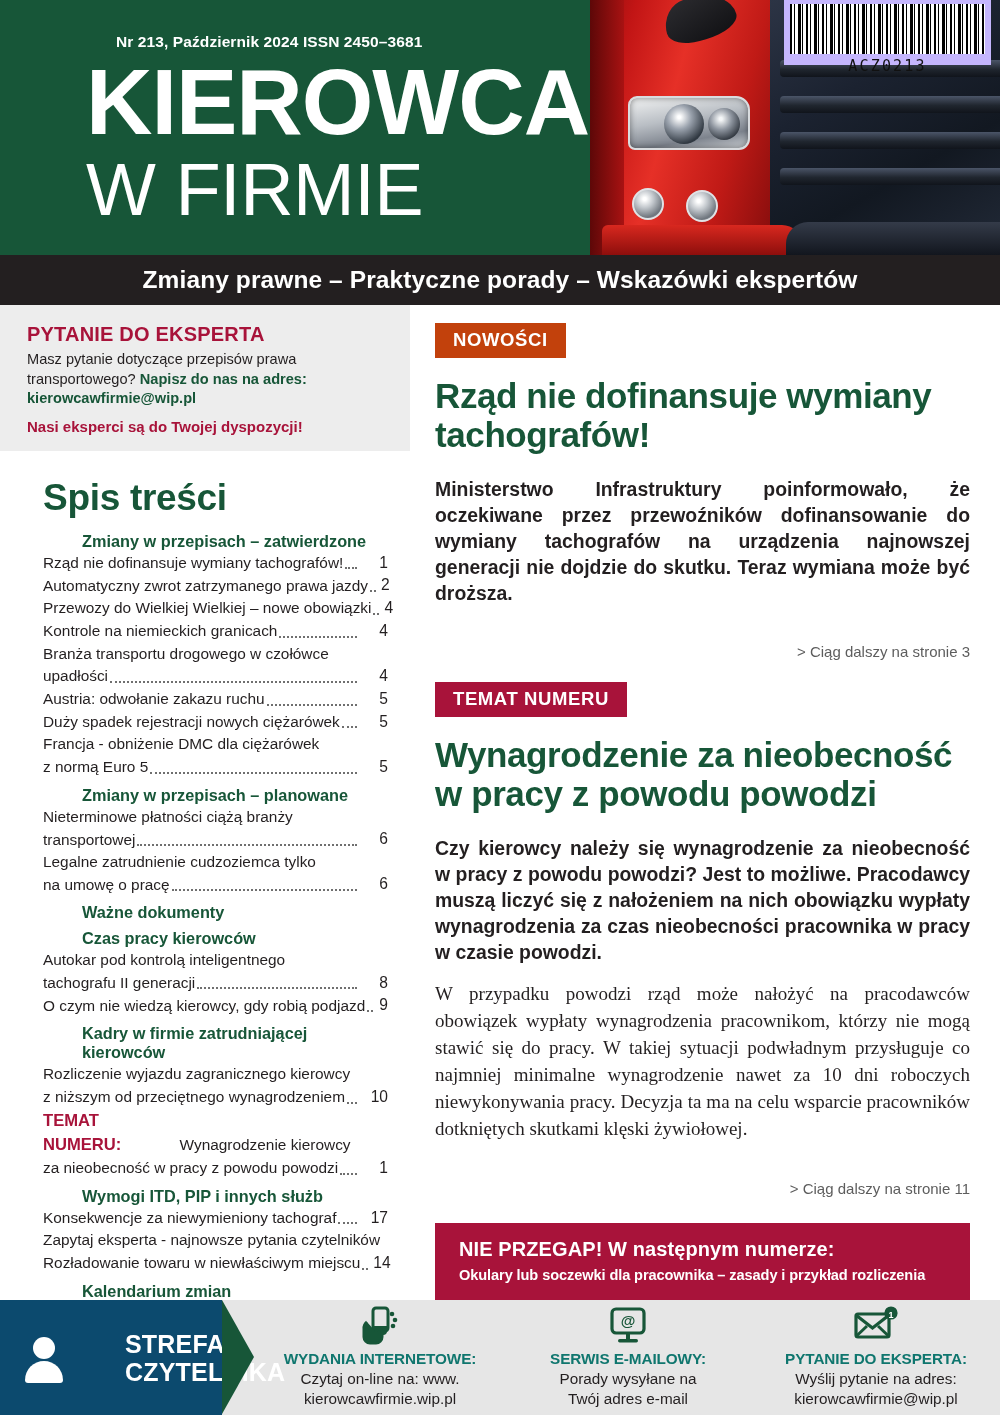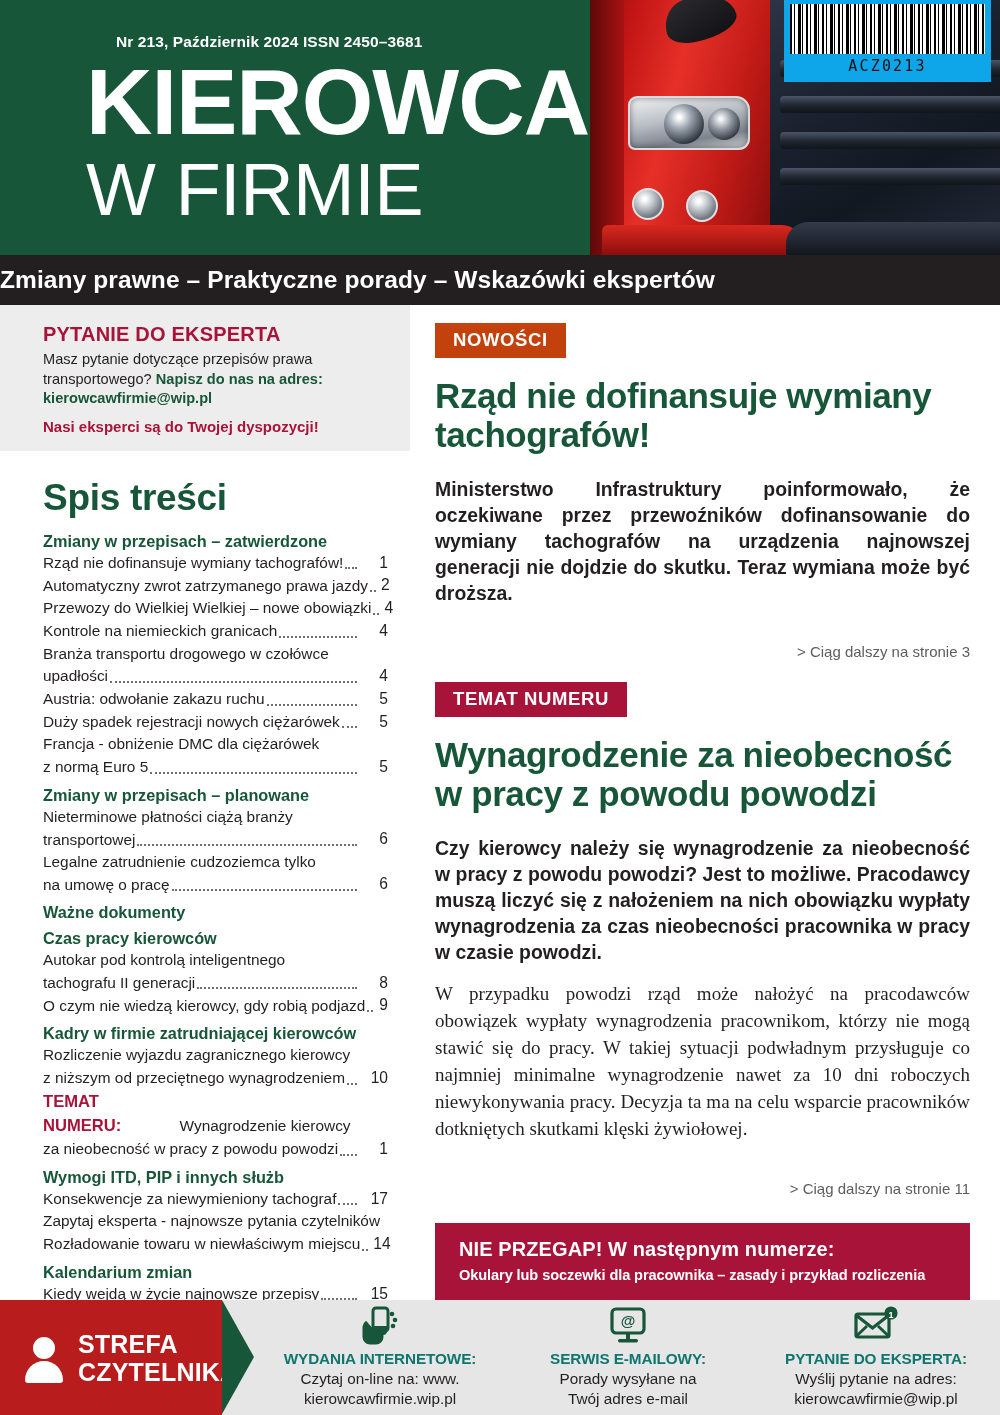--- a/index.html
+++ b/index.html
@@ -99,22 +99,22 @@
   .skirt-dark {
     position:absolute;
     left:206px; top:222px;
     width:226px; height:33px;
     background:linear-gradient(180deg,#343b49,#12161e);
     border-radius:22px 0 0 0;
   }
   .barcode {
     position:absolute;
     top:0; right:9px;
-    width:207px; height:82px;
-    background:#0ea5e9;
+    width:207px; height:65px;
+    background:#c4b5fd;
     padding:4px 6px 2px 6px;
   }
   .barcode-lines {
     width:100%; height:50px;
     background:repeating-linear-gradient(90deg,
       #000 0px,#000 2px,#fff 2px,#fff 4px,
       #000 4px,#000 5px,#fff 5px,#fff 8px,
       #000 8px,#000 11px,#fff 11px,#fff 12px,
       #000 12px,#000 13px,#fff 13px,#fff 16px);
   }
@@ -142,38 +142,38 @@
     letter-spacing:-1px;
     line-height:.96;
   }
   .mast .l1 { font-size:92px; font-weight:700; }
   .mast .l2 { font-size:74px; font-weight:400; margin-top:8px; letter-spacing:-.5px; }
 
   
   .strap {
     width:1000px; height:50px;
     background:#231f20;
-    display:flex; align-items:center; 
+    display:flex; align-items:center; justify-content:center;
   }
   .strap-text {
     color:#ffffff;
     font-size:24.5px;
     font-weight:700;
     letter-spacing:.1px;
   }
 
   
   .content { display:flex; width:1000px; }
   .col-left { width:410px; }
   .col-right { width:590px; padding:18px 30px 0 25px; }
 
   
   .expert-box {
     background:#ededed;
-    padding:18px 22px 16px 43px;
+    padding:18px 22px 16px 27px;
     min-height:125px;
   }
   .expert-title {
     color:#a8133a;
     font-size:20px;
     font-weight:700;
     letter-spacing:.2px;
     margin-bottom:4px;
   }
   .expert-body {
@@ -197,20 +197,21 @@
     font-weight:700;
     letter-spacing:-.3px;
     margin-bottom:13px;
   }
   .toc-section {
     color:#175638;
     font-size:16.3px;
     font-weight:700;
     margin-top:7px;
     margin-bottom:1px;
+    margin-left:39px;
   }
   .toc-row {
     display:flex;
     align-items:flex-end;
     font-size:15.4px;
     color:#231f20;
     line-height:1.46;
   }
   .toc-row .txt { white-space:nowrap; }
   .toc-row .dots {
@@ -291,25 +292,26 @@
     position:absolute;
     left:0; bottom:0;
     width:1000px; height:115px;
     background:#e6e6e6;
     display:flex;
     align-items:center;
   }
   .strefa {
     position:relative;
     width:222px; height:115px;
-    background:#b91c1c;
+    background:#0c4a6e;
     display:flex;
     align-items:center;
     padding-left:24px;
     flex:0 0 auto;
+    gap:47px;
   }
   .strefa:after {
     content:"";
     position:absolute;
     left:222px; top:0;
     border-top:57.5px solid transparent;
     border-bottom:57.5px solid transparent;
     border-left:32px solid #175638;
   }
   .person-icon {

